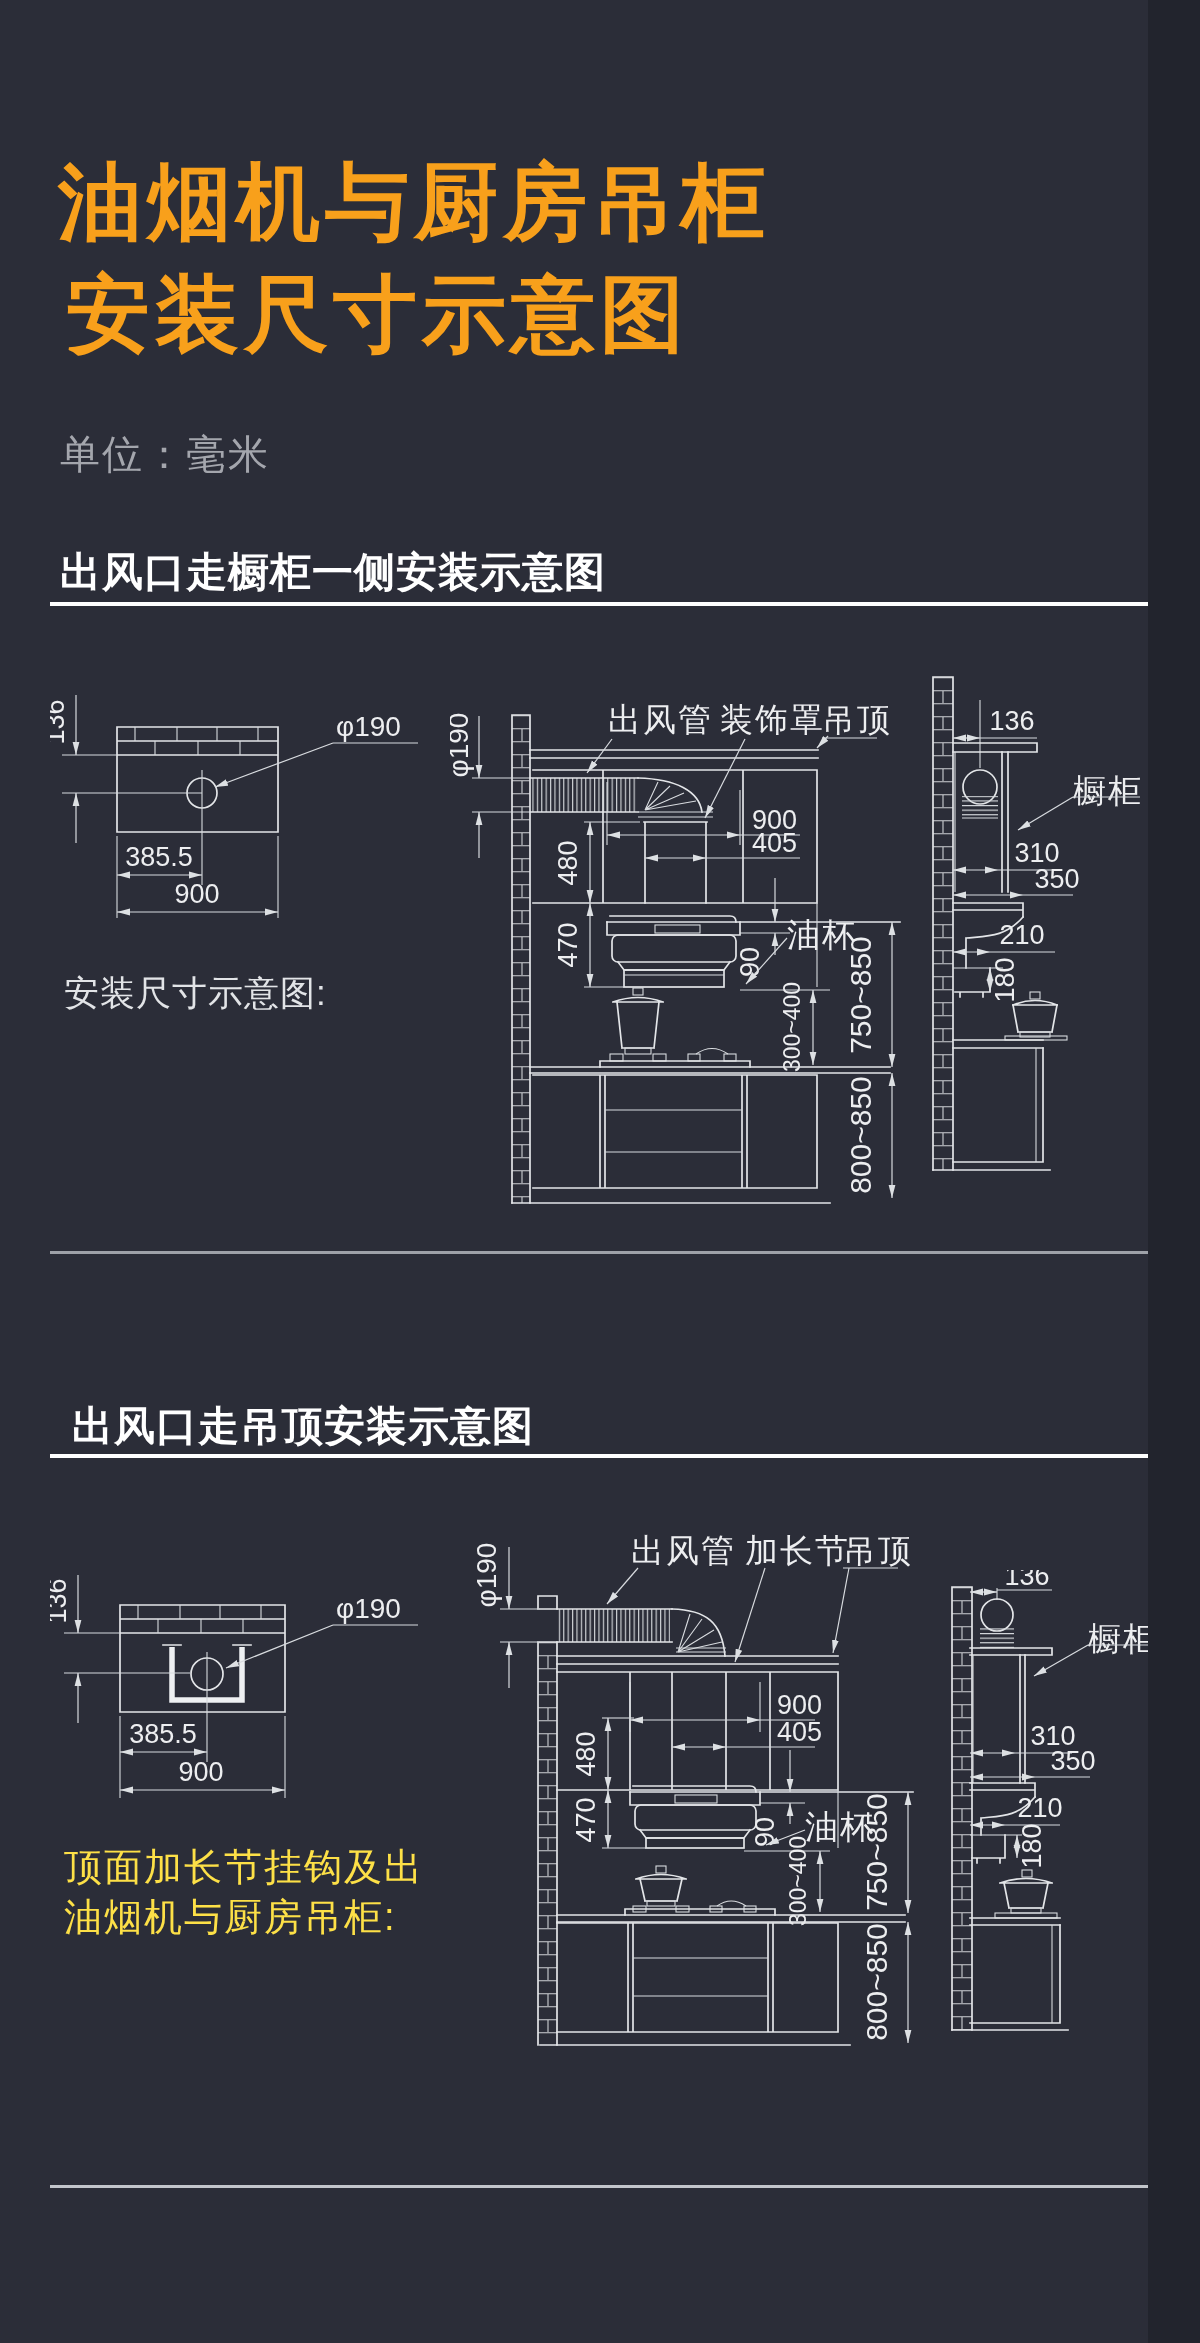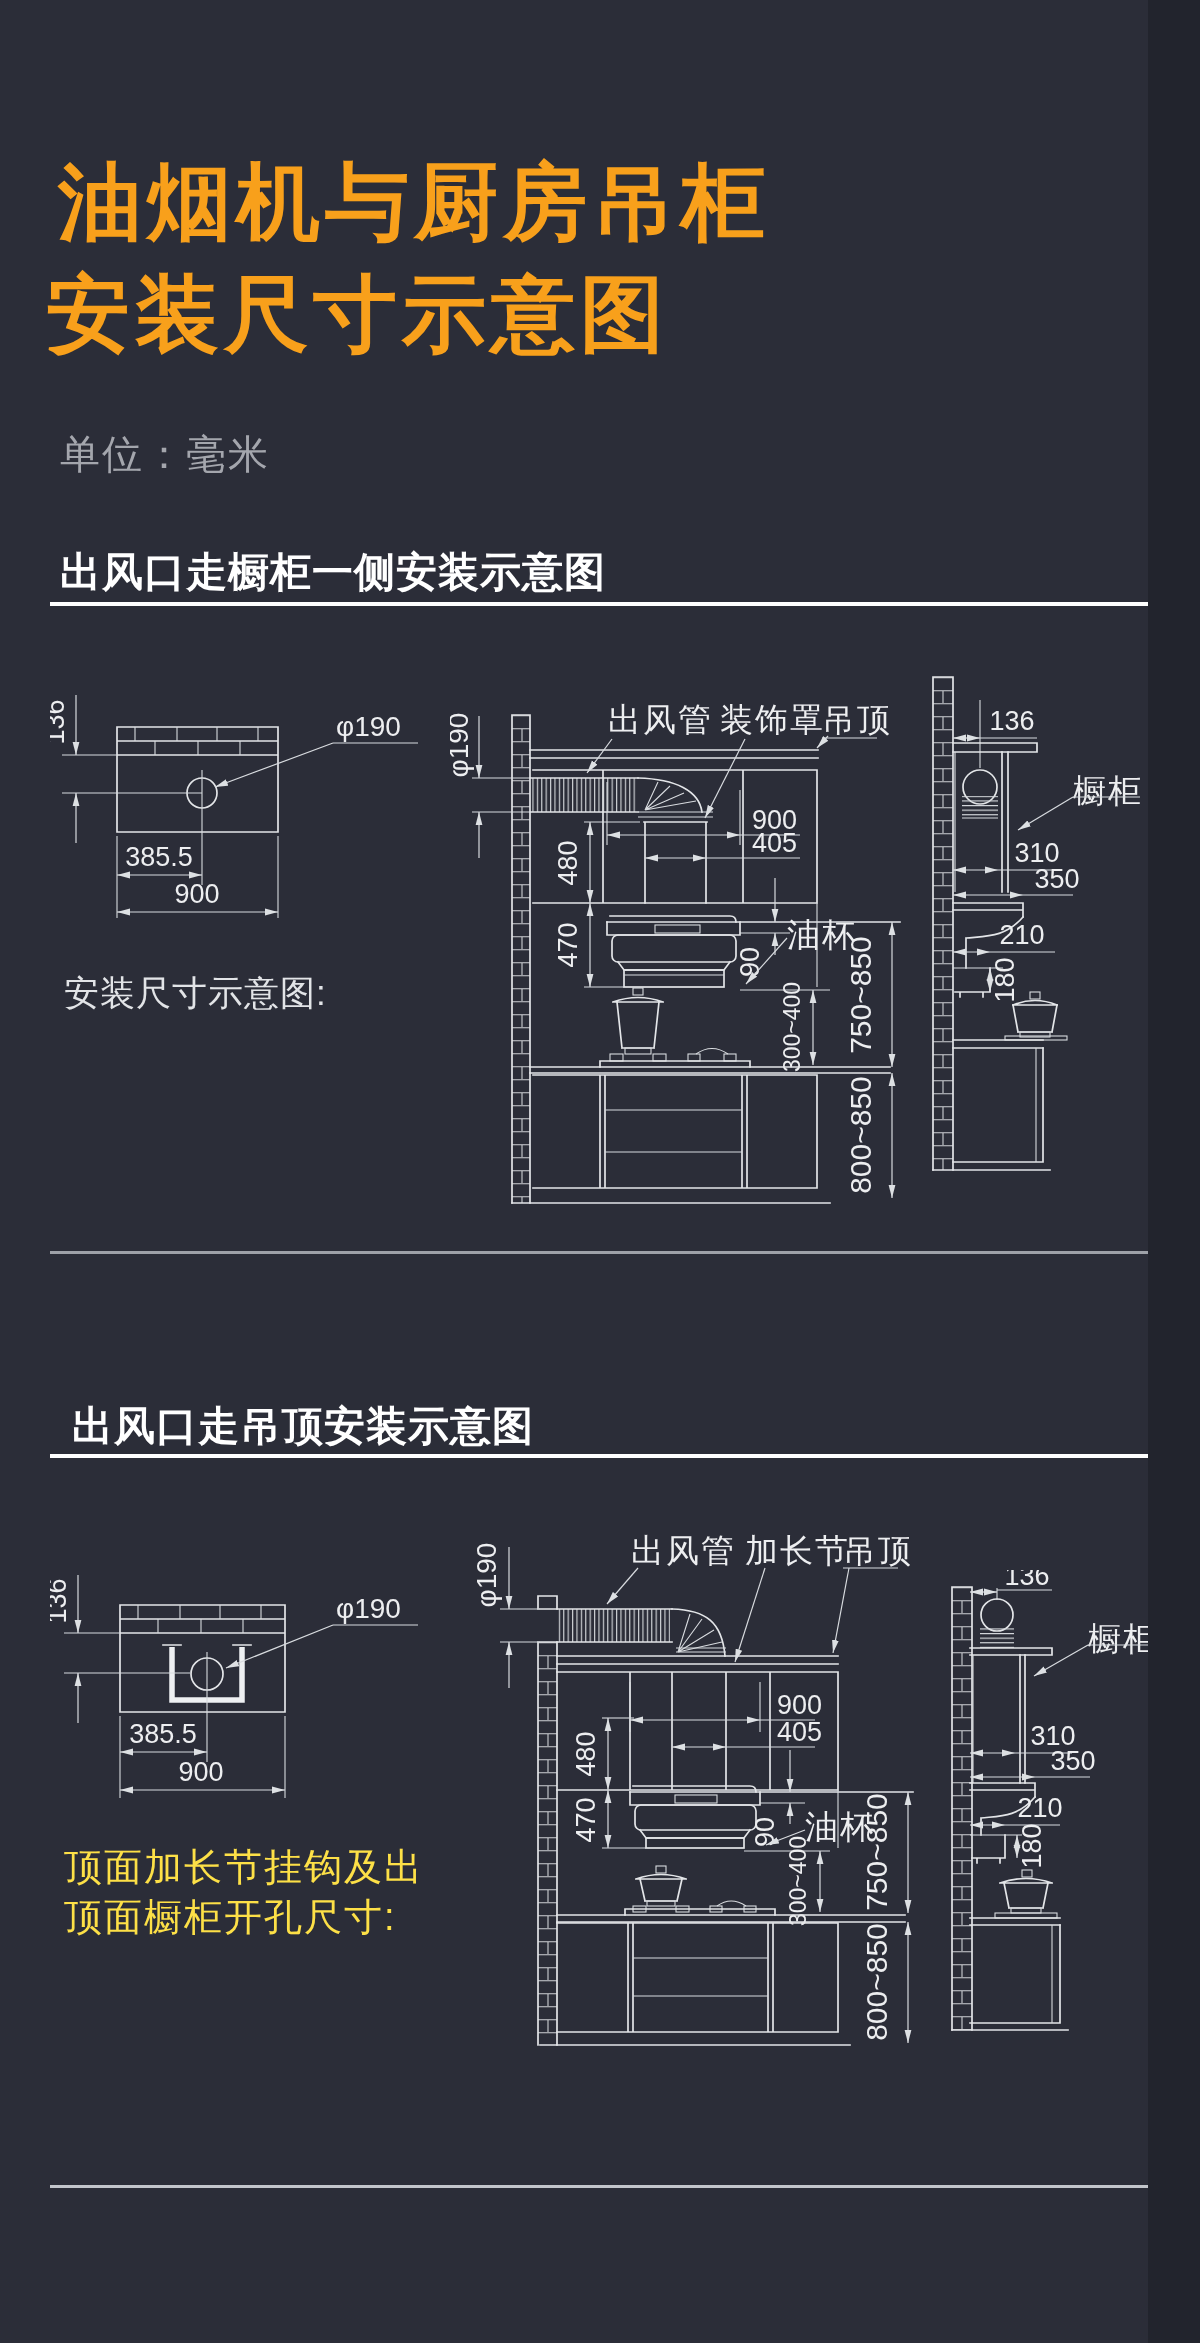--- a/index.html
+++ b/index.html
@@ -49,21 +49,21 @@
       <pattern id="flute" width="4.4" height="60" patternUnits="userSpaceOnUse">
         <path d="M0.6,0 V60" stroke="#D8DBDF" stroke-width="1.1" fill="none"></path>
       </pattern>
       <pattern id="rings" width="60" height="4.6" patternUnits="userSpaceOnUse">
         <path d="M0,0.6 H60" stroke="#D8DBDF" stroke-width="1.1" fill="none"></path>
       </pattern>
     </defs>
   </svg>
 
   <div class="abs title" style="left:58px;top:160px;">油烟机与厨房吊柜</div>
-  <div class="abs title" style="left:46px;top:272px;">安装尺寸示意图</div>
+  <div class="abs title" style="left:66px;top:272px;">安装尺寸示意图</div>
   <div class="abs unit" style="left:60px;top:427px;">单位：毫米</div>
 
   <div class="abs headline" style="left:60px;top:545px;">出风口走橱柜一侧安装示意图</div>
   <div class="abs rule" style="left:50px;top:602px;width:1100px;"></div>
 
   <svg class="abs" style="left:50px;top:670px;" width="380" height="290" viewBox="50 670 380 290">
     <g>
       <path class="ln" d="M117,727 H278 M117,741 H278 M117,755 H278 M117,832 H278 M117,727 V832 M278,727 V832"></path>
       <path class="tn" d="M135,727 V741 M177,727 V741 M217,727 V741 M258,727 V741 M155,741 V755 M198,741 V755 M240,741 V755"></path>
     </g>
@@ -295,21 +295,21 @@
       <text class="num" x="201" y="1781" text-anchor="middle">900</text>
     </g>
     <g>
       <path class="tn" d="M333,1625 H418"></path>
       <line class="dm" x1="333" y1="1625" x2="226" y2="1668" marker-end="url(#mA)"></line>
       <text class="phi" x="336" y="1618">φ190</text>
     </g>
   </svg>
   <div class="abs caption2" style="left:64px;top:1842px;">
     <div>顶面加长节挂钩及出</div>
-    <div>顶面橱柜开孔尺寸:</div>
+    <div>油烟机与厨房吊柜:</div>
   </div>
 
   <svg class="abs" style="left:450px;top:1530px;" width="470" height="530" viewBox="450 1530 470 530">
     <g>
       <path class="ln" d="M538,1596 V1609 M557,1596 V1609 M538,1596 H557"></path>
       <rect x="538" y="1642" width="19" height="403" style="fill:url(#pWallE);stroke:none"></rect>
       <path class="ln" d="M538,1642 V2045 M557,1642 V2045"></path>
     </g>
     <g>
       <rect x="558" y="1609" width="112" height="33" style="fill:url(#flute);stroke:none"></rect>

